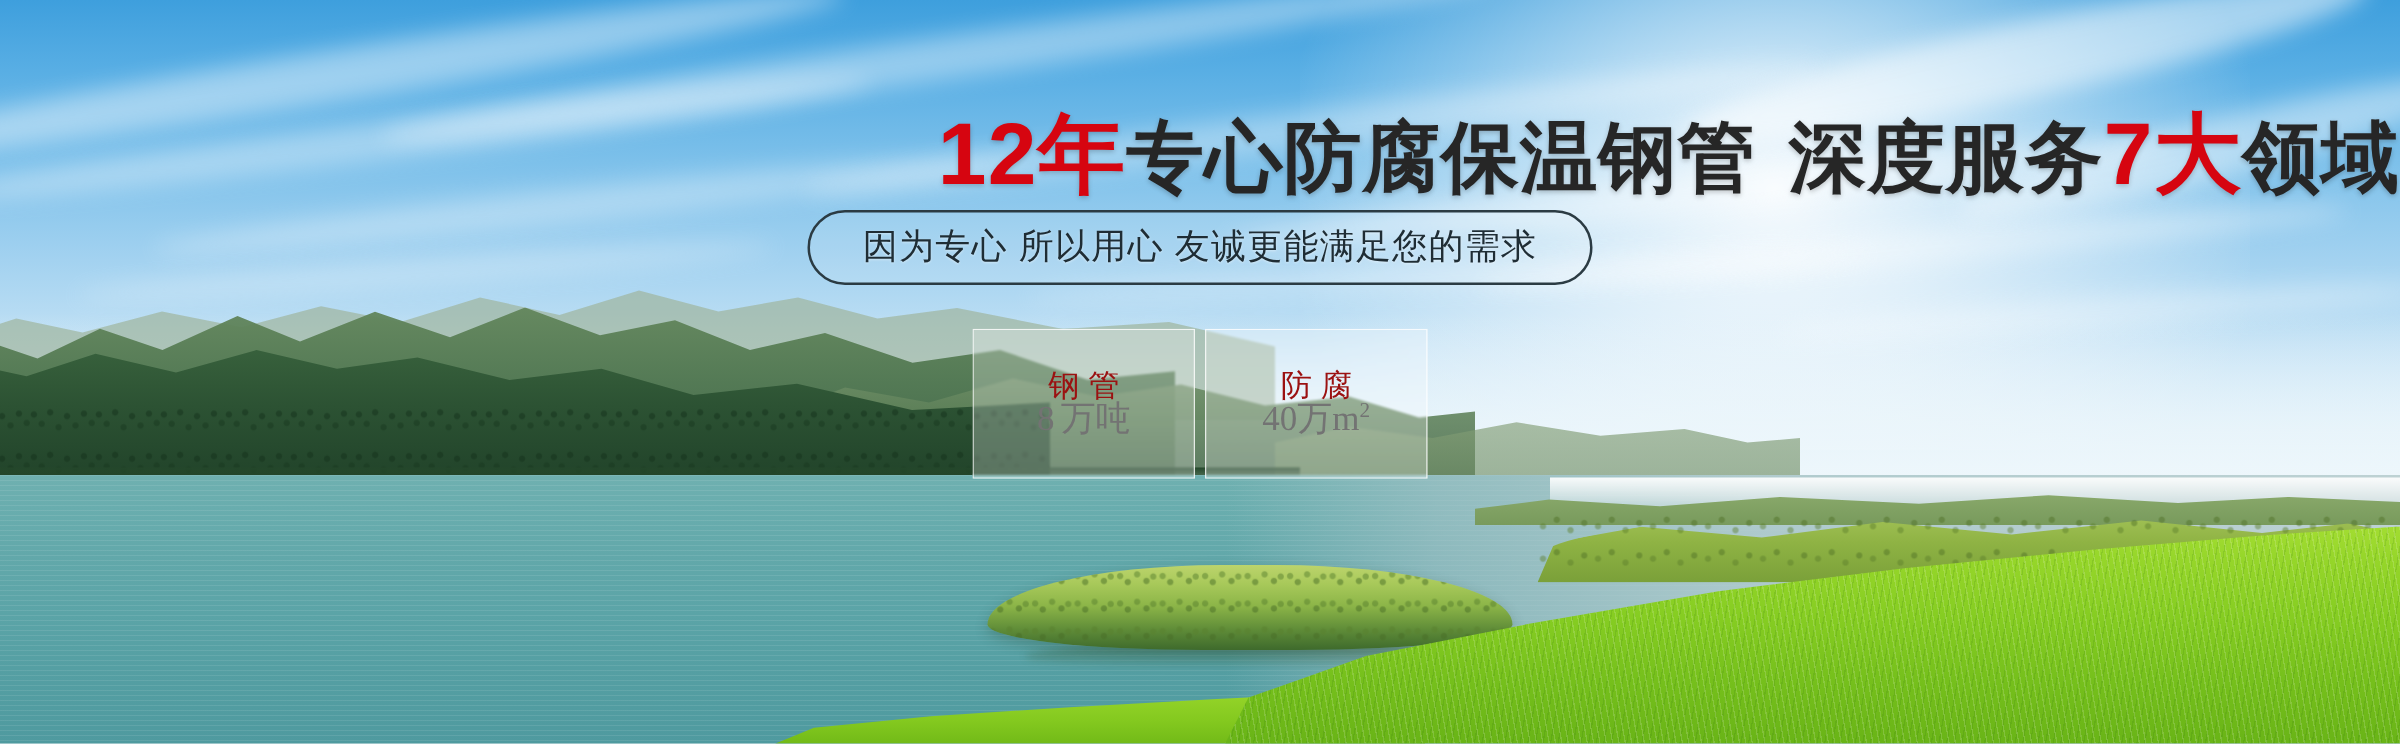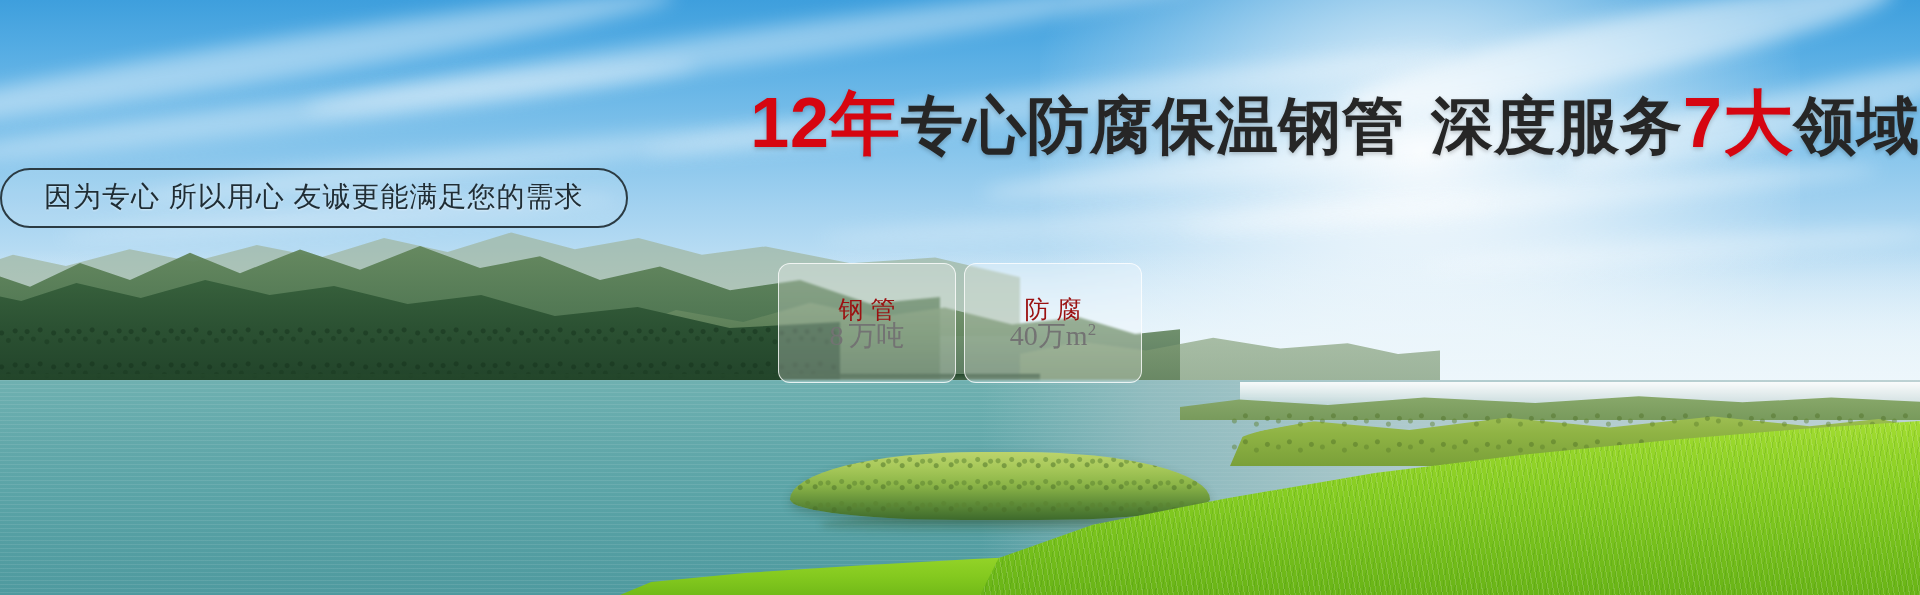--- a/index.html
+++ b/index.html
@@ -305,20 +305,21 @@
     color: #d60510;
     font-size: 70px;
     text-shadow: 0 2px 4px rgba(0,0,0,.20);
   }
   .hl-gap { display: inline-block; width: 26px; }
 
   
   .subtitle-wrap {
     position: absolute; left: 0; top: 168px;
     width: 1920px;
+    text-align: center;
   }
   .subtitle {
     display: inline-block;
     border: 2px solid #2b3b43;
     border-radius: 32px;
     padding: 9px 42px 12px;
     font-size: 28px;
     color: #1f2d35;
     letter-spacing: 1px;
     line-height: 1.25;
@@ -331,21 +332,21 @@
     position: absolute; left: 0; top: 263px;
     width: 1920px;
     display: flex;
     justify-content: center;
     gap: 8px;
   }
   .card {
     width: 178px;
     height: 120px;
     border: 1px solid rgba(255,255,255,0.78);
-    border-radius: 12px;
+    border-radius: 0;
     background: rgba(255,255,255,0.26);
     display: flex;
     flex-direction: column;
     align-items: center;
     justify-content: center;
     backdrop-filter: blur(1px);
   }
   .card-label {
     font-size: 25px;
     color: #9b1111;

